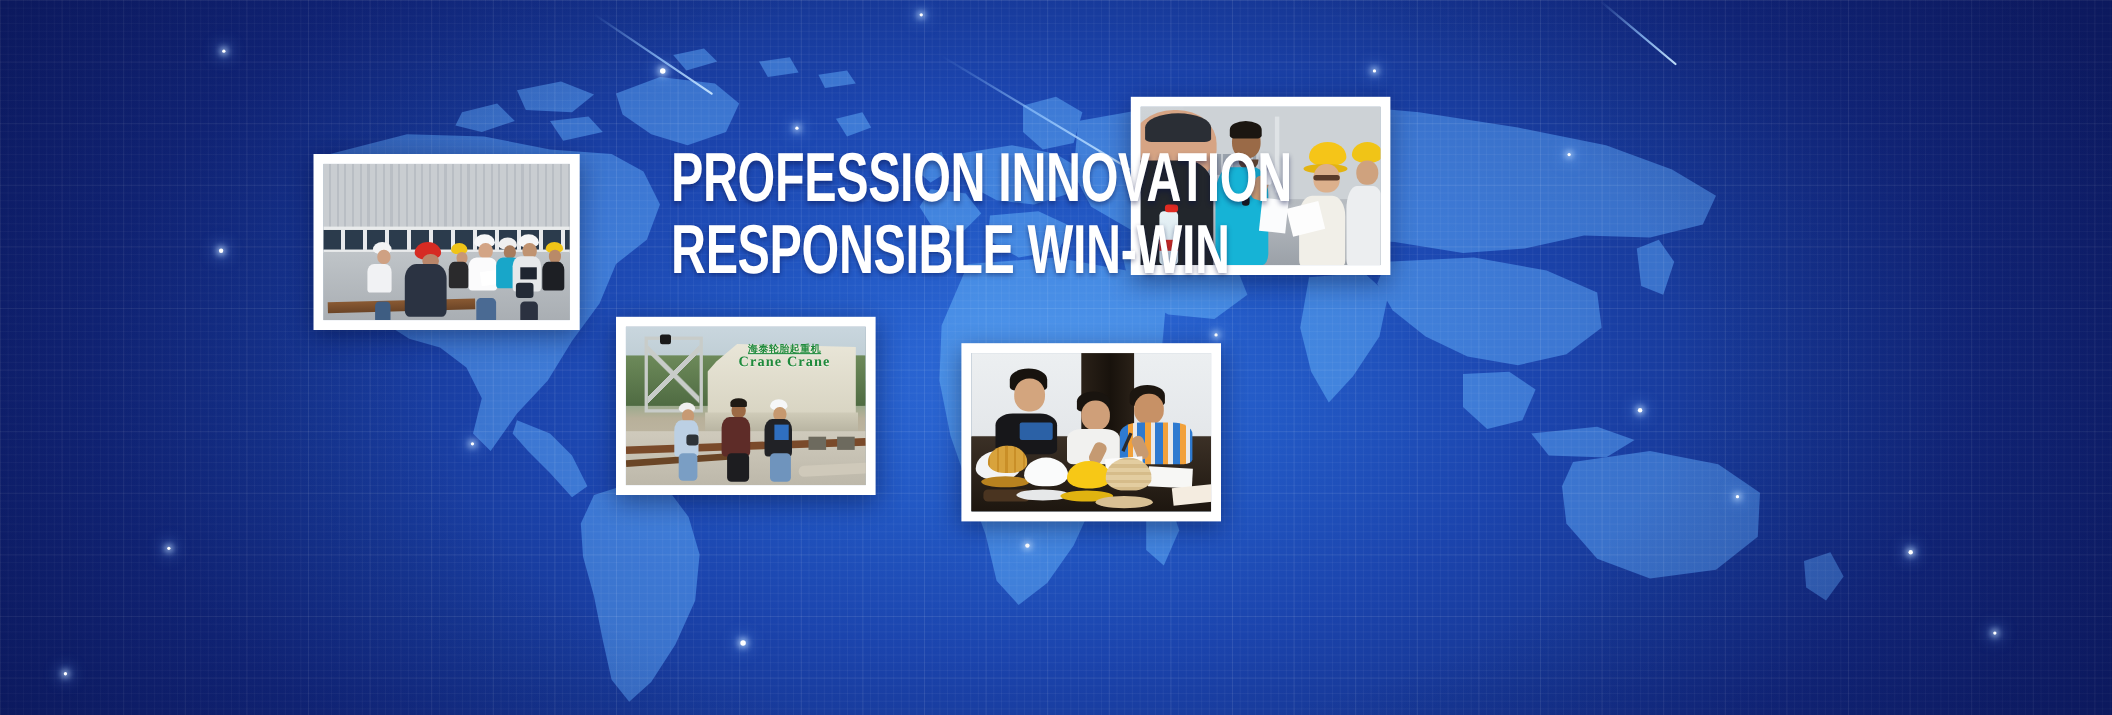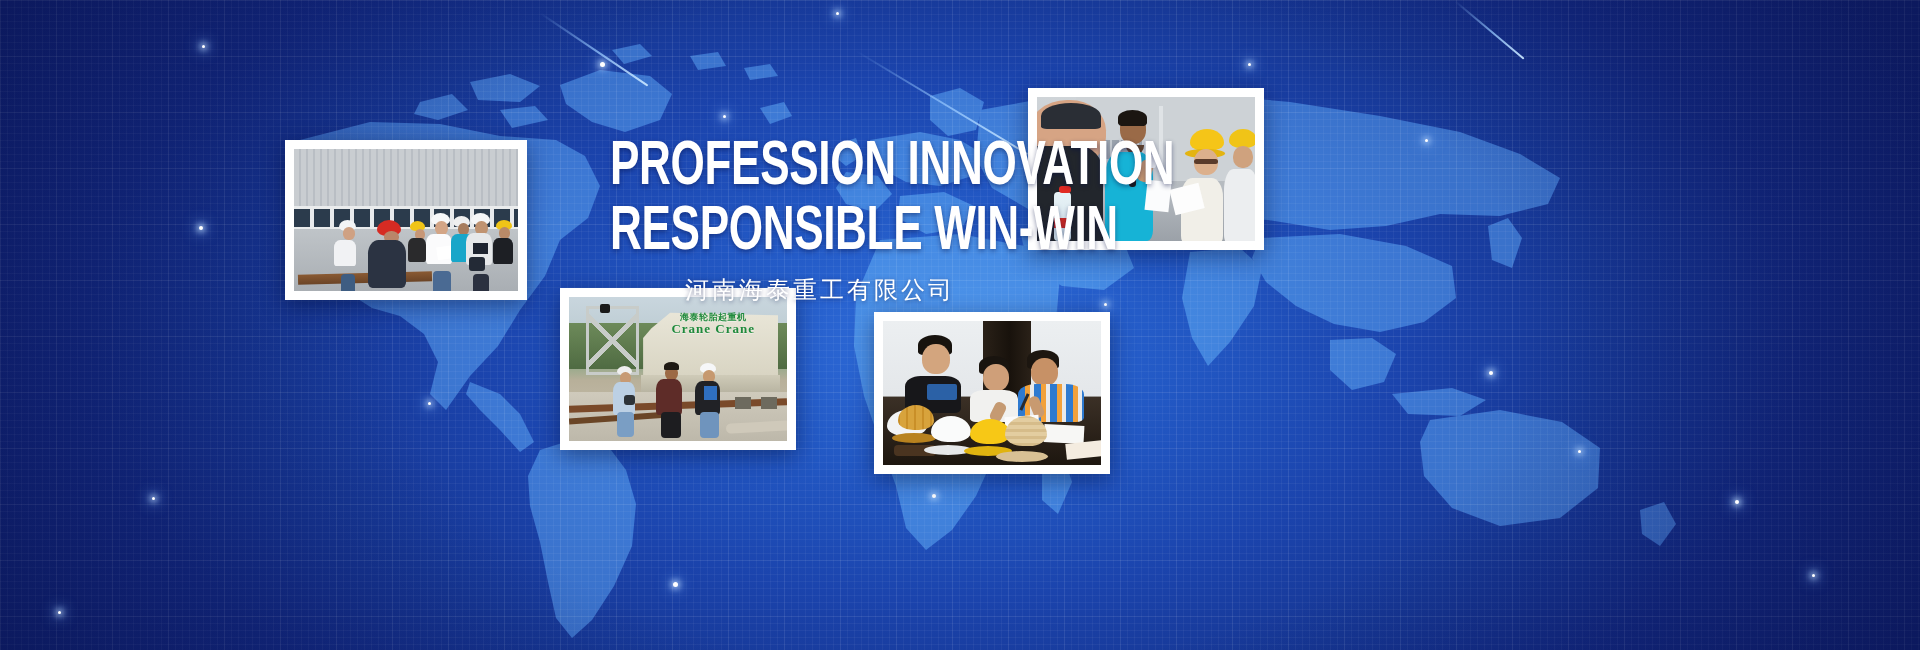--- a/index.html
+++ b/index.html
@@ -151,21 +151,21 @@
     background:linear-gradient(45deg,transparent 47%,#c8ccc9 47% 53%,transparent 53%),
                linear-gradient(-45deg,transparent 47%,#c8ccc9 47% 53%,transparent 53%);}
   .p3 .slab{position:absolute;left:0;right:0;bottom:0;height:34%;
     background:linear-gradient(#cfcabc,#bdb8aa);}
   .p3 .cranelabel{
     position:absolute;left:47%;top:11%;
     text-align:center;line-height:1.05;
     color:#1f8a3c;font-weight:bold;
     text-shadow:0 1px 0 rgba(255,255,255,.5);
   }
-  .p3 .cranelabel .cn{font-size:9px;letter-spacing:.5px;display:block;}
+  .p3 .cranelabel .cn{font-size:9px;letter-spacing:.5px;display:block;text-decoration:underline;}
   .p3 .cranelabel .en{font-size:13px;letter-spacing:1px;display:block;font-family:"Liberation Serif",serif;}
 
   
   .p4 .scene{background:linear-gradient(#eceff1 0%,#e4e7ea 52%,#3a3026 53%,#241c14 100%);}
   .p4 .dark{position:absolute;left:46%;width:22%;top:0;height:53%;
     background:linear-gradient(90deg,#2a2118,#18120c 55%,#2a2118);}
   .p4 .table{position:absolute;left:0;right:0;bottom:0;height:47%;
     background:linear-gradient(#3b3026,#1d160f);}
 
   
@@ -271,21 +271,20 @@
       <div class="streak" style="left: 540px; top: 12px; width: 130px; transform: rotate(34deg);"></div>
       <div class="streak" style="left: 856px; top: 50px; width: 200px; transform: rotate(31deg);"></div>
       <div class="streak" style="left: 1455px; top: 0px; width: 90px; transform: rotate(40deg);"></div>
     </div>
 
   <div class="copy">
     <h1 class="headline">
       <span class="ln">PROFESSION INNOVATION</span>
       <span class="ln">RESPONSIBLE WIN-WIN</span>
     </h1>
-    <div class="subtitle">河南海泰重工有限公司</div>
   </div>
 
   <div class="photo p1" style="left:285px; top:140px; width:242px; height:160px;">
     <div class="inner">
       <div class="scene">
         <div class="wall"></div>
         <div class="windows"></div>
         <div class="grnd"></div>
         <div class="tim"></div>
 

